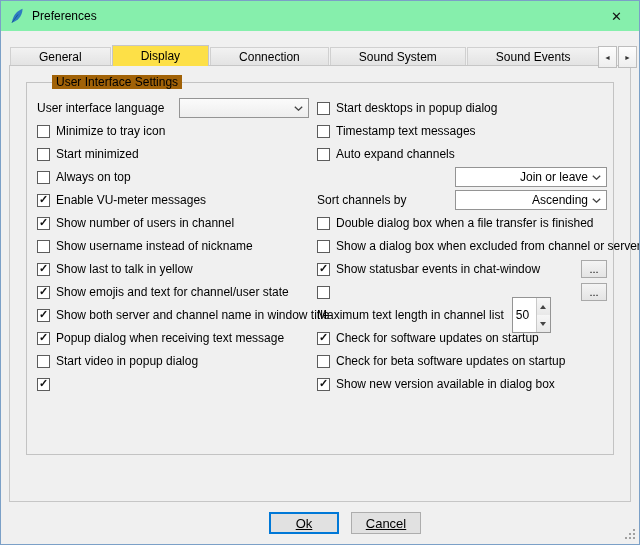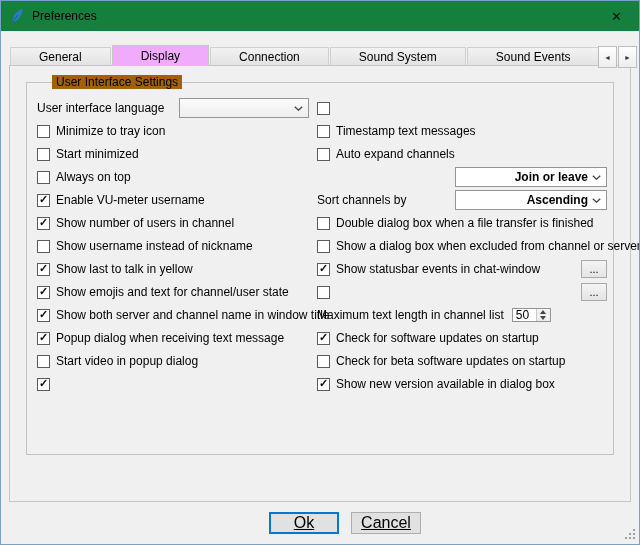--- a/index.html
+++ b/index.html
@@ -1,28 +1,28 @@
 <!DOCTYPE html>
 <html><head>
 <meta charset="utf-8">
 <style>
   html,body{margin:0;padding:0;}
   body{font-family:"Liberation Sans",sans-serif;font-size:12px;color:#000;background:#d8d8d8;}
   #window{position:relative;width:640px;height:545px;background:#f0f0f0;border:1px solid #7ba0c7;box-sizing:border-box;overflow:hidden;}
 
   
-  .titlebar{position:absolute;top:0;left:0;right:0;height:30px;background:#15803d;display:flex;align-items:center;}
+  .titlebar{position:absolute;top:0;left:0;right:0;height:30px;background:#86efac;display:flex;align-items:center;}
   .app-icon{width:16px;height:16px;margin:0 7px 0 8px;flex:0 0 auto;}
   .title{font-size:12px;}
   .close-btn{margin-left:auto;width:45px;height:30px;display:flex;align-items:center;justify-content:center;font-size:13px;color:#111;cursor:default;}
 
   
   .tabbar{position:absolute;top:43px;left:9px;right:26px;height:22px;display:flex;align-items:flex-end;overflow:hidden;white-space:nowrap;}
   .tab{height:18px;line-height:18px;padding:0 28px;border:1px solid #d0d0d0;border-bottom:none;background:linear-gradient(#f2f2f2,#e2e2e2);margin-right:1px;flex:0 0 auto;}
-  .tab.on{height:21px;line-height:21px;background:#f0abfc;border-color:#c6c6c6;margin-bottom:-1px;position:relative;z-index:3;}
+  .tab.on{height:21px;line-height:21px;background:#fde047;border-color:#c6c6c6;margin-bottom:-1px;position:relative;z-index:3;}
   .tab-scroll{position:absolute;top:45px;right:2px;display:flex;z-index:4;}
   .tsb{width:17px;height:20px;border:1px solid #bdbdbd;background:linear-gradient(#fdfdfd,#eeeeee);display:flex;align-items:center;justify-content:center;font-size:7px;color:#333;margin-left:1px;}
 
   
   .panel{position:absolute;left:8px;right:8px;top:64px;bottom:42px;border:1px solid #c6c6c6;background:#f0f0f0;z-index:2;}
 
   
   .groupbox{position:absolute;left:16px;right:16px;top:16px;bottom:46px;border:1px solid #c3c3c3;}
   .group-label{position:absolute;top:-8px;left:25px;background:#a16207;padding:0 4px;}
 
@@ -33,39 +33,39 @@
   .row{display:flex;align-items:center;height:18px;margin-bottom:5px;text-align:right;}
   .lbl{white-space:nowrap;}
 
   
   .cb{width:13px;height:13px;background:#fff;border:1px solid #5c5c5c;box-sizing:border-box;margin-right:6px;flex:0 0 auto;display:flex;align-items:center;justify-content:center;}
   .cb .mark{visibility:hidden;font-size:11px;font-weight:bold;line-height:11px;margin-top:-1px;color:#111;}
   .cb.on .mark{visibility:visible;}
 
   
   .combo{height:20px;background:#fff;border:1px solid #949494;box-sizing:border-box;display:flex;align-items:center;padding:0 5px 0 6px;}
-  .combo-text{flex:1 1 auto;overflow:hidden;white-space:nowrap;font-weight:bold;}
+  .combo-text{flex:1 1 auto;overflow:hidden;white-space:nowrap;}
   .combo .chev{flex:0 0 auto;margin-left:4px;}
   .combo-lang{width:130px;margin-left:auto;margin-right:6px;background:linear-gradient(#fbfbfb,#eeeeee);}
   .combo-right{width:152px;margin-left:auto;}
 
   
   .more-btn{margin-left:auto;width:26px;height:18px;border:1px solid #a9a9a9;background:linear-gradient(#f4f4f4,#e4e4e4);display:flex;align-items:center;justify-content:center;font-size:11px;line-height:10px;box-sizing:border-box;}
 
   
-  .spin{display:flex;height:14px;border:1px solid #949494;background:#fff;box-sizing:border-box;margin-left:8px;}
+  .spin{display:flex;height:36px;border:1px solid #949494;background:#fff;box-sizing:border-box;margin-left:8px;}
   .spin-val{width:20px;display:flex;align-items:center;justify-content:flex-start;padding-left:3px;}
   .spin-btns{display:flex;flex-direction:column;width:13px;border-left:1px solid #c9c9c9;}
   .spin-up,.spin-down{flex:1;display:flex;align-items:center;justify-content:center;background:linear-gradient(#f6f6f6,#e8e8e8);}
   .tri-up{width:0;height:0;border-left:3px solid transparent;border-right:3px solid transparent;border-bottom:4px solid #444;}
   .tri-down{width:0;height:0;border-left:3px solid transparent;border-right:3px solid transparent;border-top:4px solid #444;}
 
   
   .footer{position:absolute;left:0;right:0;bottom:10px;display:flex;justify-content:center;gap:12px;padding-left:50px;}
-  .btn{width:70px;height:22px;border:1px solid #adadad;background:#e1e1e1;font-family:"Liberation Sans",sans-serif;font-size:16px;display:flex;align-items:center;justify-content:center;box-sizing:border-box;}
+  .btn{width:70px;height:22px;border:1px solid #adadad;background:#e1e1e1;font-family:"Liberation Sans",sans-serif;font-size:13px;display:flex;align-items:center;justify-content:center;box-sizing:border-box;}
   .btn.default{border:1px solid #0078d7;box-shadow:inset 0 0 0 1px #0078d7;}
   .btn .u{text-decoration:underline;}
 
   .grip{position:absolute;right:3px;bottom:3px;}
 </style>
 </head>
 <body>
 
 <div id="window">
 
@@ -132,21 +132,21 @@
           <div class="row">
             <span class="cb">
                 <span class="mark">✓</span>
               </span>
             <span class="lbl">Always on top</span>
           </div>
           <div class="row">
             <span class="cb on">
                 <span class="mark">✓</span>
               </span>
-            <span class="lbl">Enable VU-meter username</span>
+            <span class="lbl">Enable VU-meter messages</span>
           </div>
           <div class="row">
             <span class="cb on">
                 <span class="mark">✓</span>
               </span>
             <span class="lbl">Show number of users in channel</span>
           </div>
           <div class="row">
             <span class="cb">
                 <span class="mark">✓</span>
@@ -190,20 +190,21 @@
           </div>
 
         </div>
 
         <div class="col-right">
 
           <div class="row">
             <span class="cb">
                 <span class="mark">✓</span>
               </span>
+            <span class="lbl">Start desktops in popup dialog</span>
           </div>
           <div class="row">
             <span class="cb">
                 <span class="mark">✓</span>
               </span>
             <span class="lbl">Timestamp text messages</span>
           </div>
           <div class="row">
             <span class="cb">
                 <span class="mark">✓</span>

